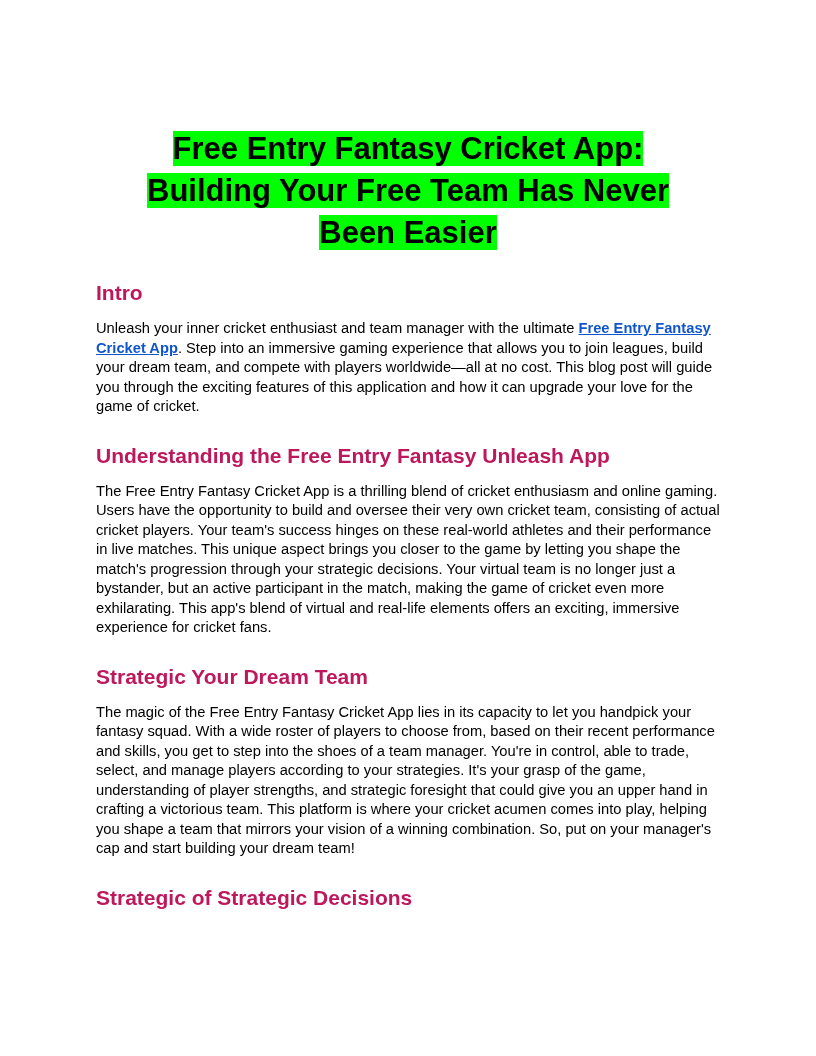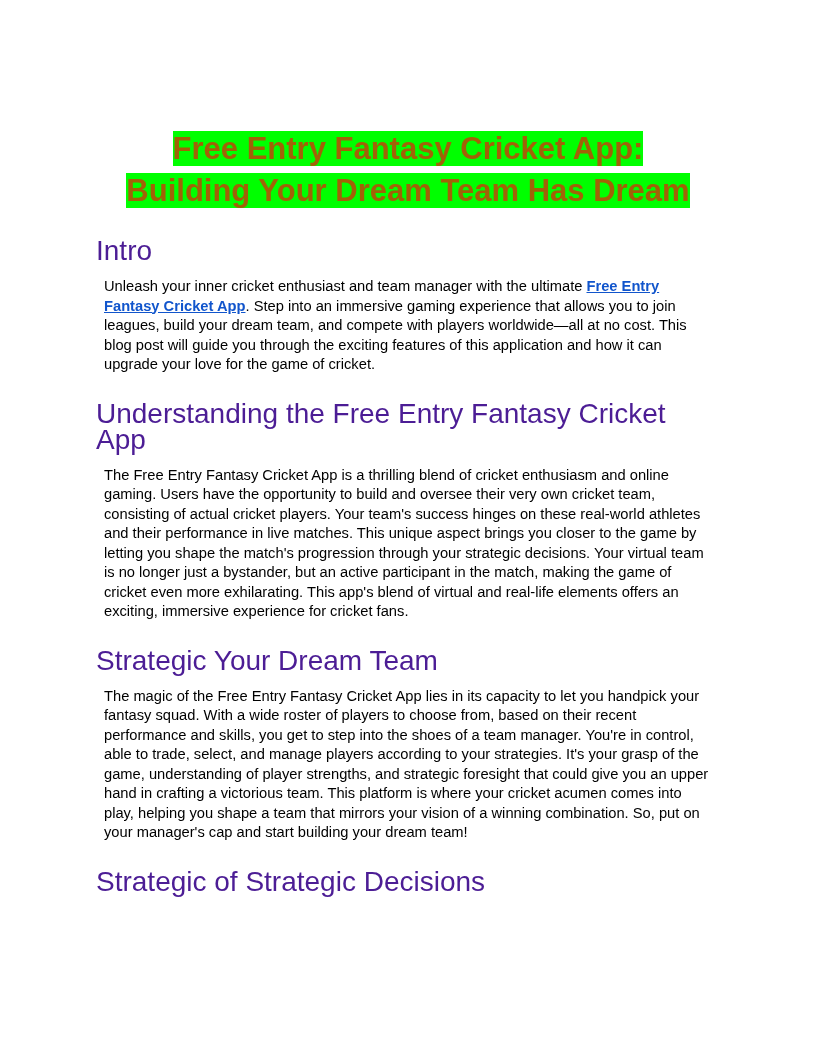--- a/index.html
+++ b/index.html
@@ -17,59 +17,60 @@
     font-family: "Liberation Sans", "DejaVu Sans", sans-serif;
     color: #000000;
     overflow: hidden;
   }
   .doc-title {
     margin: 32px 0 0 0;
     text-align: center;
     font-size: 31px;
     font-weight: 700;
     line-height: 42px;
-    color: #a16207;
+    color: #000000;
   }
   .doc-title .hl {
     background: #00ff00;
   }
   h2.section-heading {
-    font-size: 28px;
-    font-weight: 400;
+    font-size: 21px;
+    font-weight: 700;
     line-height: 26px;
     margin: 26px 0 13px 0;
-    color: #4c1d95;
+    color: #be185d;
   }
   p.body-paragraph {
     font-size: 14.7px;
     line-height: 19.5px;
-    margin: 8px;
+    margin: 0;
     color: #000000;
   }
   a.doc-link {
     color: #1155cc;
     font-weight: 700;
     text-decoration: underline;
     cursor: pointer;
   }
 </style>
 </head>
 <body>
 
 <div class="page">
 
   <h1 class="doc-title">
     <span class="hl">Free Entry Fantasy Cricket App:</span><br>
-    <span class="hl">Building Your Dream Team Has Dream</span><br>
+    <span class="hl">Building Your Free Team Has Never</span><br>
+    <span class="hl">Been Easier</span>
   </h1>
 
   <h2 class="section-heading">Intro</h2>
   <p class="body-paragraph"><span>Unleash your inner cricket enthusiast and team manager with the ultimate </span><a class="doc-link">Free Entry Fantasy Cricket App</a><span>. Step into an immersive gaming experience that allows you to join leagues, build your dream team, and compete with players worldwide—all at no cost. This blog post will guide you through the exciting features of this application and how it can upgrade your love for the game of cricket.</span></p>
 
-  <h2 class="section-heading">Understanding the Free Entry Fantasy Cricket App</h2>
+  <h2 class="section-heading">Understanding the Free Entry Fantasy Unleash App</h2>
   <p class="body-paragraph">The Free Entry Fantasy Cricket App is a thrilling blend of cricket enthusiasm and online gaming. Users have the opportunity to build and oversee their very own cricket team, consisting of actual cricket players. Your team's success hinges on these real-world athletes and their performance in live matches. This unique aspect brings you closer to the game by letting you shape the match's progression through your strategic decisions. Your virtual team is no longer just a bystander, but an active participant in the match, making the game of cricket even more exhilarating. This app's blend of virtual and real-life elements offers an exciting, immersive experience for cricket fans.</p>
 
   <h2 class="section-heading">Strategic Your Dream Team</h2>
   <p class="body-paragraph">The magic of the Free Entry Fantasy Cricket App lies in its capacity to let you handpick your fantasy squad. With a wide roster of players to choose from, based on their recent performance and skills, you get to step into the shoes of a team manager. You're in control, able to trade, select, and manage players according to your strategies. It's your grasp of the game, understanding of player strengths, and strategic foresight that could give you an upper hand in crafting a victorious team. This platform is where your cricket acumen comes into play, helping you shape a team that mirrors your vision of a winning combination. So, put on your manager's cap and start building your dream team!</p>
 
   <h2 class="section-heading">Strategic of Strategic Decisions</h2>
 
 </div>
 
 </body></html>

